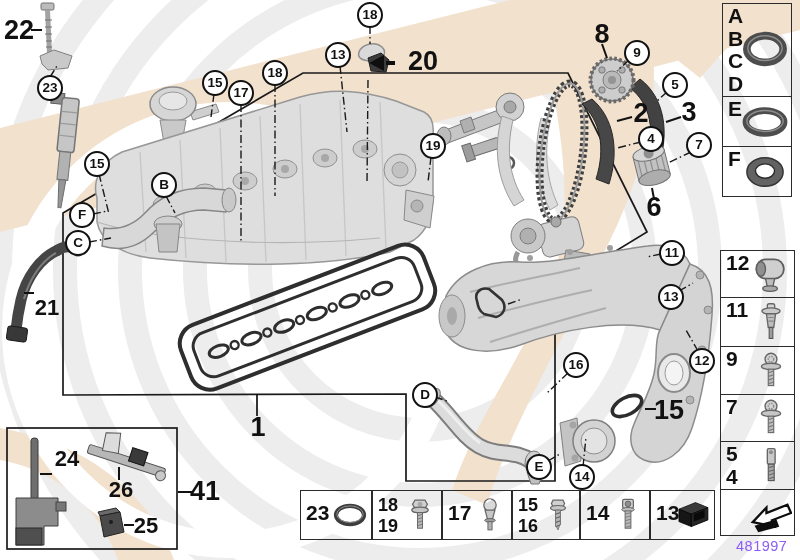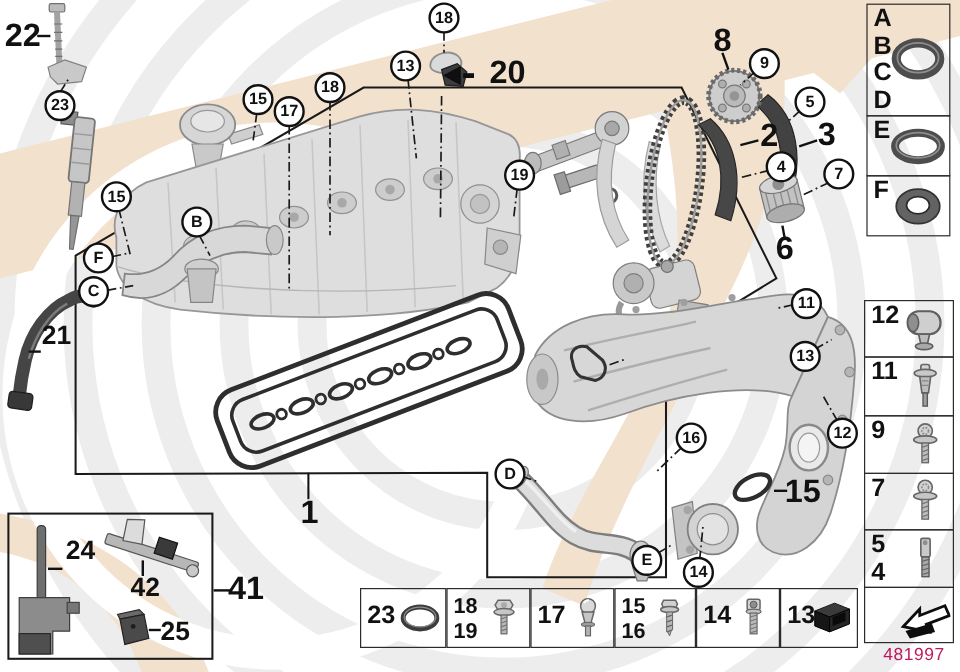--- a/index.html
+++ b/index.html
@@ -15,21 +15,21 @@
   .callout.plain{background:transparent;font-size:26px;line-height:1;}
   .callout.plain.lg{font-size:22px;}
   .callout.plain.xl{font-size:27px;}
   
   .panel{position:absolute;border:1.7px solid #2b2b2b;box-sizing:border-box;background:transparent;}
   .panel .plabels{position:absolute;left:5px;top:1px;font-weight:bold;color:#111;
            font-size:21px;line-height:22.5px;white-space:pre-line;}
   .panel .picon{position:absolute;right:2px;top:50%;transform:translateY(-50%);line-height:0;}
   .panel.cell .plabels.pair{font-size:18px;line-height:21px;top:4px;}
   .panel.cell .plabels.single{top:11px;}
-  #footer-id{position:absolute;left:736px;top:538px;font-size:14.5px;color:#be185d;
+  #footer-id{position:absolute;left:736px;top:538px;font-size:14.5px;color:#8b5cf6;
            letter-spacing:.5px;}
 </style>
 </head>
 <body>
 
 <div id="stage">
 <svg id="diagram-svg" width="800" height="560" viewBox="0 0 800 560">
 
   <g>
     <g fill="none" stroke-width="24" style="stroke:var(--wm-gray,#ededed)">
@@ -321,24 +321,24 @@
       <div class="callout circle" style="left: 699px; top: 145px;">7</div>
       <div class="callout plain xl" style="left: 654px; top: 207px;">6</div>
       <div class="callout circle" style="left: 672px; top: 253px;">11</div>
       <div class="callout circle" style="left: 671px; top: 297px;">13</div>
       <div class="callout circle" style="left: 702px; top: 361px;">12</div>
       <div class="callout plain xl" style="left: 669px; top: 410px;">15</div>
       <div class="callout circle" style="left: 576px; top: 365px;">16</div>
       <div class="callout circle" style="left: 582px; top: 477px;">14</div>
       <div class="callout circle" style="left: 425px; top: 395px;">D</div>
       <div class="callout circle" style="left: 539px; top: 467px;">E</div>
-      <div class="callout plain lg" style="left: 47px; top: 280px;">21</div>
+      <div class="callout plain lg" style="left: 47px; top: 308px;">21</div>
       <div class="callout plain xl" style="left: 258px; top: 427px;">1</div>
       <div class="callout plain lg" style="left: 67px; top: 459px;">24</div>
-      <div class="callout plain lg" style="left: 121px; top: 490px;">42</div>
+      <div class="callout plain lg" style="left: 121px; top: 490px;">26</div>
       <div class="callout plain lg" style="left: 146px; top: 526px; text-align: right;">25</div>
       <div class="callout plain xl" style="left: 205px; top: 491px;">41</div>
     </div>
 <div id="panel-layer">
       <div class="panel" style="left: 722px; top: 3px; width: 70px; height: 94px;">
         <div class="plabels">A
 B
 C
 D</div>
         <div class="picon"><svg width="48" height="42" viewBox="0 0 46 44">

